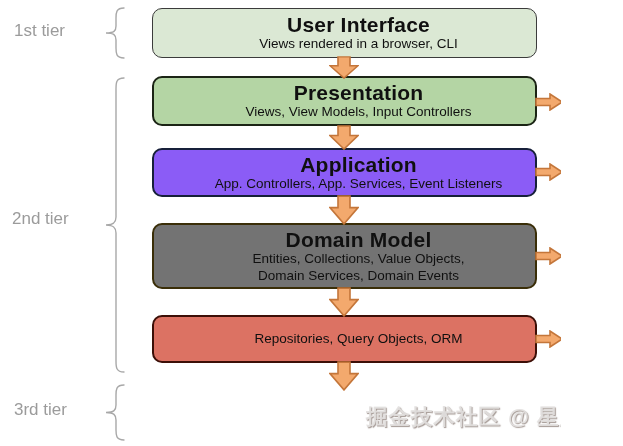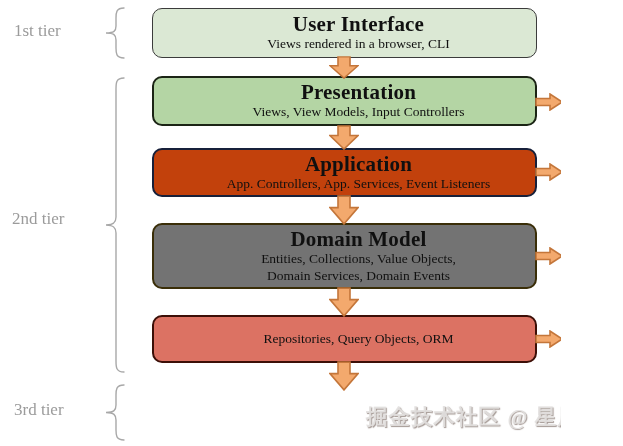--- a/index.html
+++ b/index.html
@@ -1,18 +1,18 @@
 <!DOCTYPE html>
 <html><head>
 <meta charset="utf-8">
 <style>
   html,body{margin:0;padding:0;background:#fff;}
   #stage{
     position:relative;width:561px;height:446px;background:#ffffff;overflow:hidden;
-    font-family:Liberation Serif, serif;
+    font-family:Liberation Sans, sans-serif;
   }
   .tier-label{
     position:absolute;font-size:17px;color:#9b9b9b;white-space:nowrap;
   }
   .brace{position:absolute;}
   .brace path{fill:none;stroke:#a8a8a8;stroke-width:1.4;stroke-linecap:round;}
   .layer{
     position:absolute;left:152px;width:385px;box-sizing:border-box;
     border-radius:10px;border:2.5px solid #222;
     display:flex;flex-direction:column;align-items:center;justify-content:center;
@@ -64,21 +64,21 @@
   <div class="layer" id="layer-ui" style="top: 8px; height: 50px; background-color: rgb(219, 232, 212); border-color: rgb(59, 59, 59);">
     <div class="title">User Interface</div>
     <div class="subtitle">Views rendered in a browser, CLI</div>
   </div>
 
   <div class="layer" style="top: 76px; height: 50px; background-color: rgb(180, 213, 164); border-color: rgb(27, 36, 21);">
     <div class="title">Presentation</div>
     <div class="subtitle">Views, View Models, Input Controllers</div>
   </div>
 
-  <div class="layer" style="top: 148px; height: 49px; background-color: #c2410c; border-color: rgb(23, 32, 58);">
+  <div class="layer" style="top: 148px; height: 49px; background-color: #8b5cf6; border-color: rgb(23, 32, 58);">
     <div class="title">Application</div>
     <div class="subtitle">App. Controllers, App. Services, Event Listeners</div>
   </div>
 
   <div class="layer" style="top: 223px; height: 66px; background-color: #737373; border-color: rgb(58, 46, 8);">
     <div class="title">Domain Model</div>
     <div class="subtitle">Entities, Collections, Value Objects,</div>
     <div class="subtitle">Domain Services, Domain Events</div>
   </div>
 

